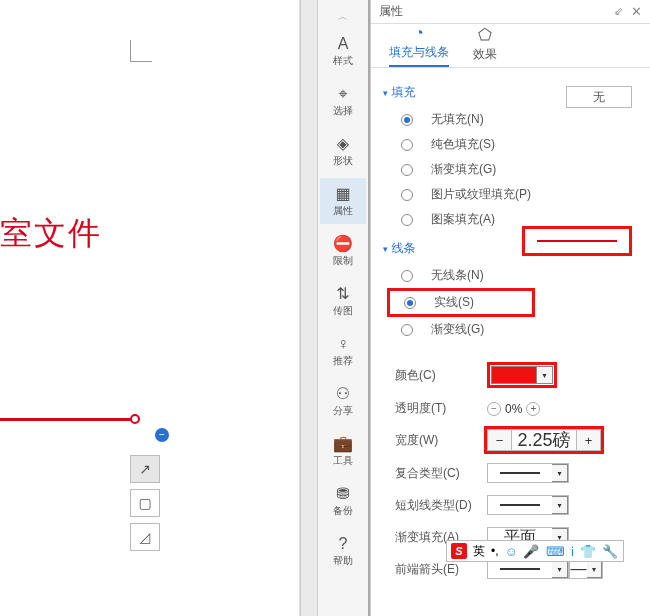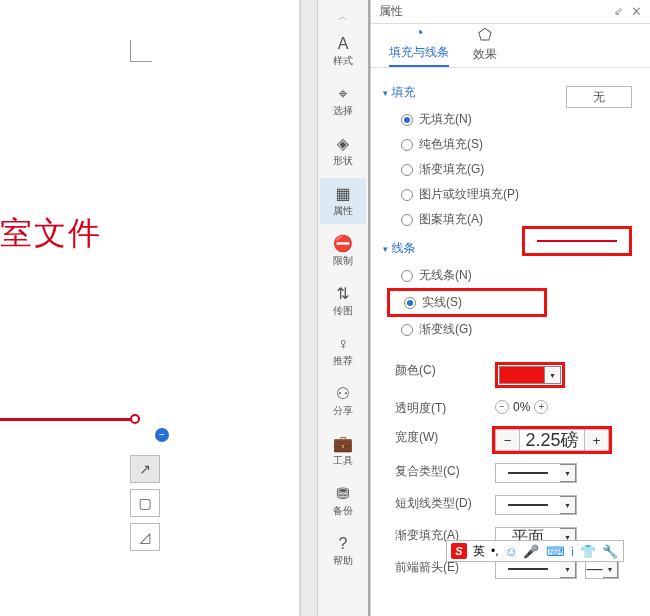--- a/index.html
+++ b/index.html
@@ -37,30 +37,30 @@
   .tabs { height: 44px; display: flex; align-items: flex-end; gap: 24px; padding: 0 18px; border-bottom: 1px solid #ddd; }
   .tab { display: flex; flex-direction: column; align-items: center; gap: 2px; padding-bottom: 4px; cursor: pointer; color: #555; }
   .tab .ticon { font-size: 16px; }
   .tab.active { color: #2a6fd6; border-bottom: 2px solid #2a6fd6; }
 
   .panel-body { padding: 8px 12px 0 12px; overflow: auto; height: 540px; }
   .section-header { display: flex; align-items: center; gap: 4px; color: #2a6fd6; font-size: 12px; margin: 8px 0 6px 0; cursor: pointer; }
   .section-header .arr { font-size: 9px; }
   .none-swatch { position: absolute; right: 18px; top: 86px; width: 66px; height: 22px; border: 1px solid #bbb; display: flex; align-items: center; justify-content: center; font-size: 12px; color: #555; cursor: pointer; }
 
-  .radio-row { display: flex; align-items: center; gap: 6px; padding: 4px 0 4px 18px; color: #555; cursor: pointer; }
+  .radio-row { display: flex; align-items: center; gap: 18px; padding: 4px 0 4px 18px; color: #555; cursor: pointer; }
   .radio { width: 12px; height: 12px; border: 1px solid #888; border-radius: 50%; display: inline-flex; align-items: center; justify-content: center; }
   .radio.sel::after { content: ""; width: 6px; height: 6px; border-radius: 50%; background: #2a6fd6; }
 
   .line-preview-box { position: absolute; right: 18px; top: 226px; width: 110px; height: 30px; border: 3px solid #e11; background: #fff; display: flex; align-items: center; justify-content: center; }
   .line-preview { width: 80px; height: 2px; background: #d9001b; }
 
-  .hl-row { border: 3px solid #e11; padding: 3px 5px 3px 14px !important; margin-left: 4px; width: 160px; }
-
-  .prop-row { display: flex; align-items: flex-start; padding: 6px 0 6px 12px; gap: 8px; }
+  .hl-row { border: 3px solid #e11; padding: 3px 5px 3px 14px !important; margin-left: 4px; width: 148px; }
+
+  .prop-row { display: flex; align-items: center; padding: 6px 0 6px 12px; }
   .prop-label { width: 92px; color: #555; }
 
   .color-swatch-wrap { border: 3px solid #e11; padding: 1px; display: inline-flex; }
   .color-swatch { width: 46px; height: 18px; background: #e11; border: 1px solid #888; }
   .dd-arrow { width: 16px; height: 18px; border: 1px solid #888; border-left: none; display: inline-flex; align-items: center; justify-content: center; font-size: 8px; background: #f6f6f6; cursor: pointer; }
 
   .opacity-ctrl { display: flex; align-items: center; gap: 4px; }
   .op-btn { width: 14px; height: 14px; border: 1px solid #aaa; border-radius: 50%; font-size: 10px; line-height: 12px; text-align: center; color: #666; cursor: pointer; }
   .op-val { display: flex; align-items: center; gap: 1px; }
 

